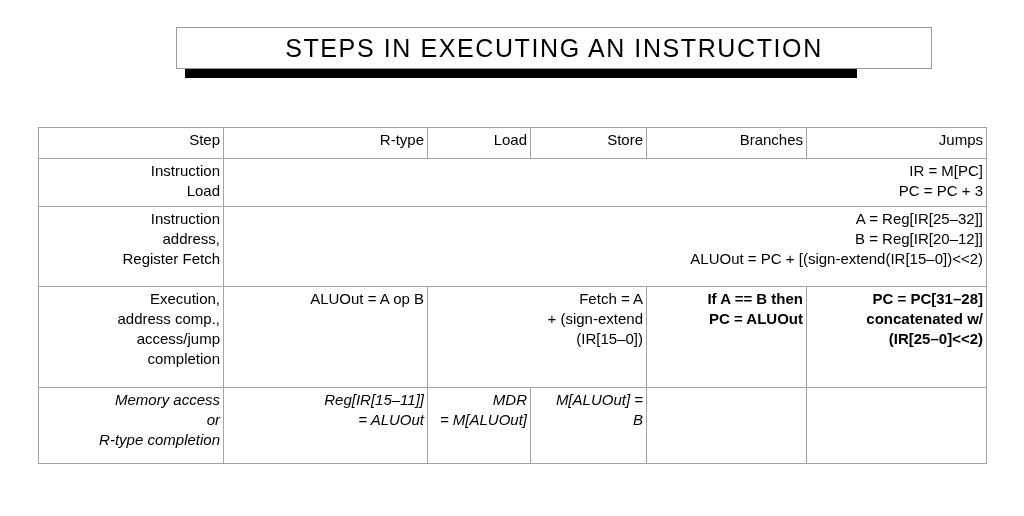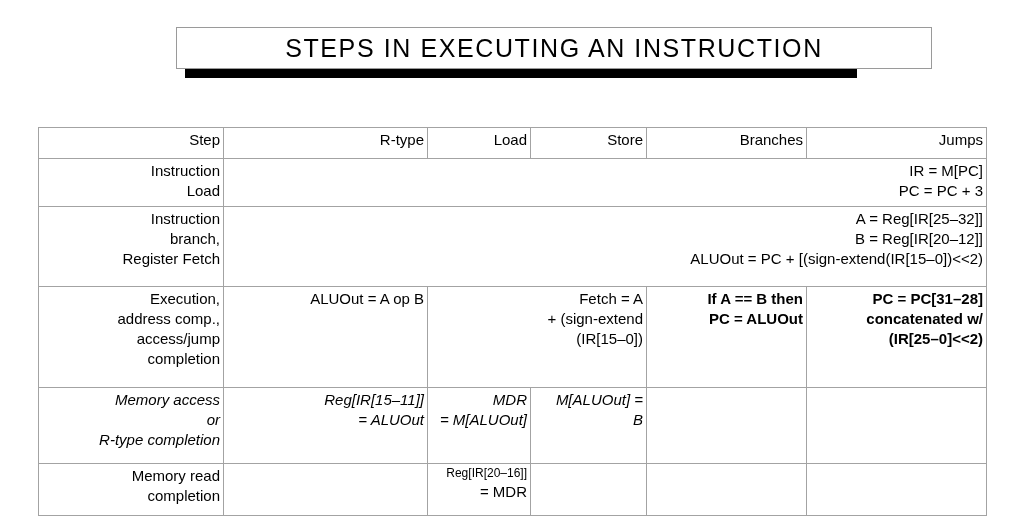--- a/index.html
+++ b/index.html
@@ -129,21 +129,21 @@
       </td>
       <td class="cell-lines" colspan="5">
         <div>IR = M[PC]</div>
         <div>PC = PC + 3</div>
       </td>
     </tr>
 
     <tr class="r-decode">
       <td class="cell-lines">
         <div>Instruction</div>
-        <div>branch,</div>
+        <div>address,</div>
         <div>Register Fetch</div>
       </td>
       <td class="cell-lines" colspan="5">
         <div>A = Reg[IR[25–32]]</div>
         <div>B = Reg[IR[20–12]]</div>
         <div>ALUOut = PC + [(sign-extend(IR[15–0])&lt;&lt;2)</div>
       </td>
     </tr>
 
     <tr class="r-exec">
@@ -187,29 +187,15 @@
         <div>= M[ALUOut]</div>
       </td>
       <td class="cell-lines">
         <div>M[ALUOut] =</div>
         <div>B</div>
       </td>
       <td></td>
       <td></td>
     </tr>
 
-    <tr class="r-read">
-      <td class="cell-lines">
-        <div>Memory read</div>
-        <div>completion</div>
-      </td>
-      <td></td>
-      <td class="cell-lines">
-        <div class="small-line">Reg[IR[20–16]]</div>
-        <div>= MDR</div>
-      </td>
-      <td></td>
-      <td></td>
-      <td></td>
-    </tr>
 
   </tbody>
 </table>
 
 </body></html>

